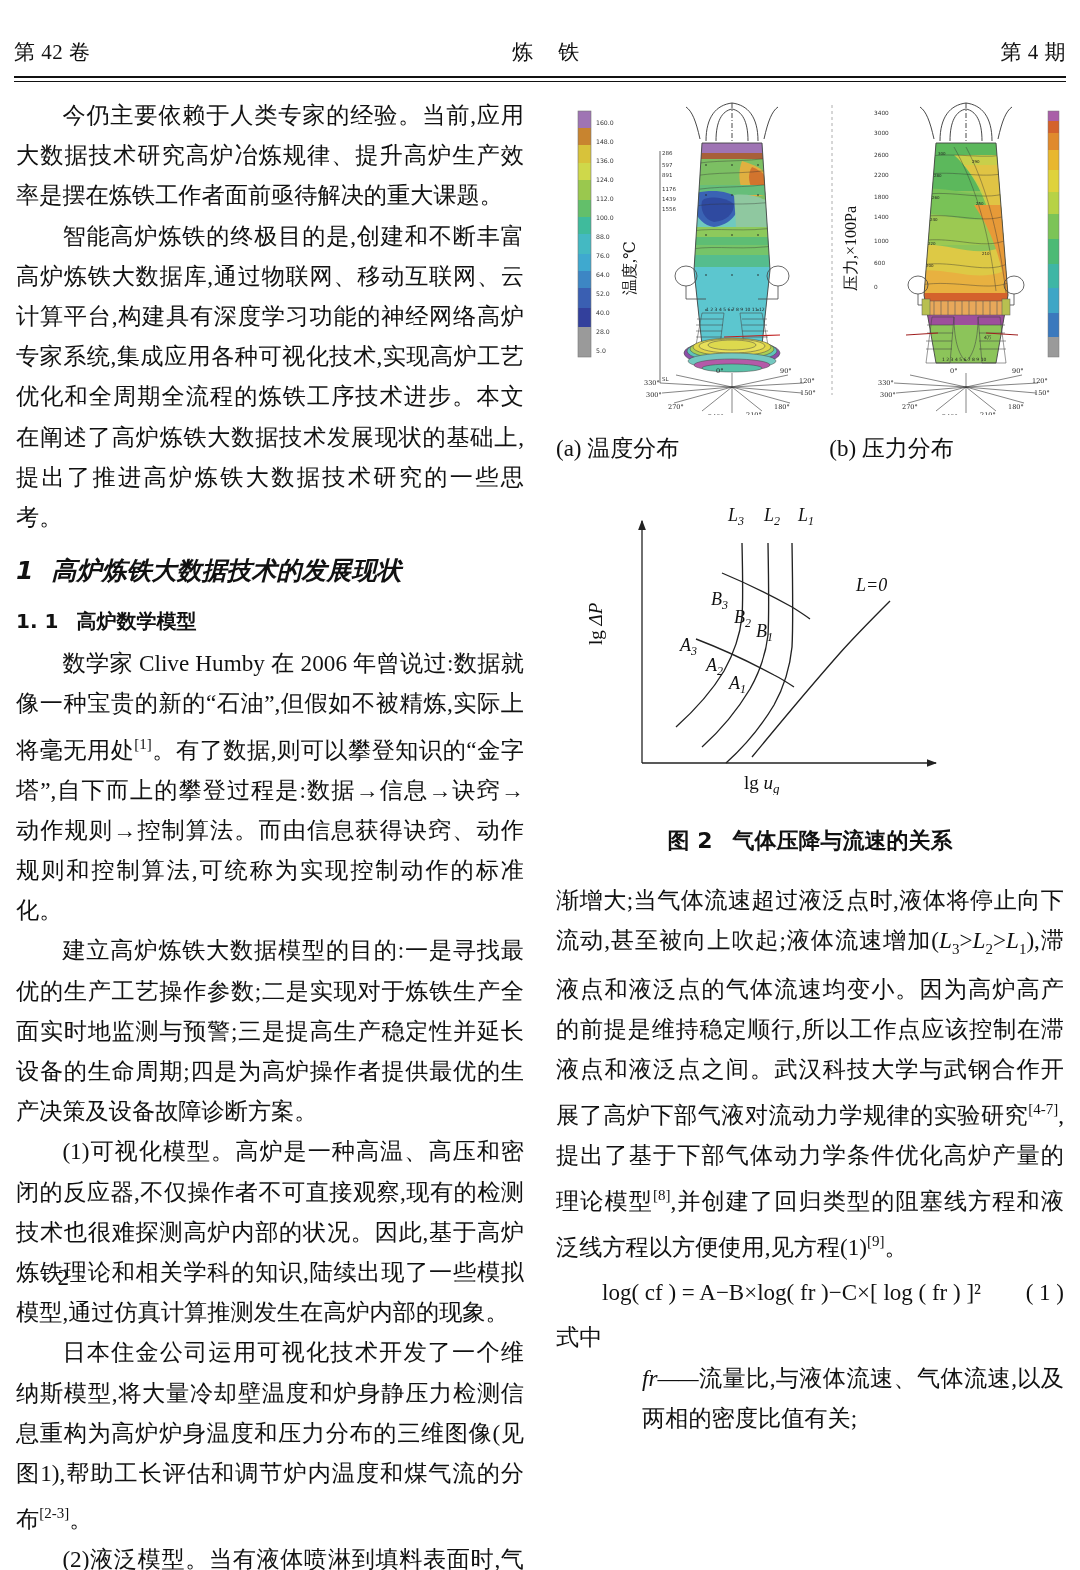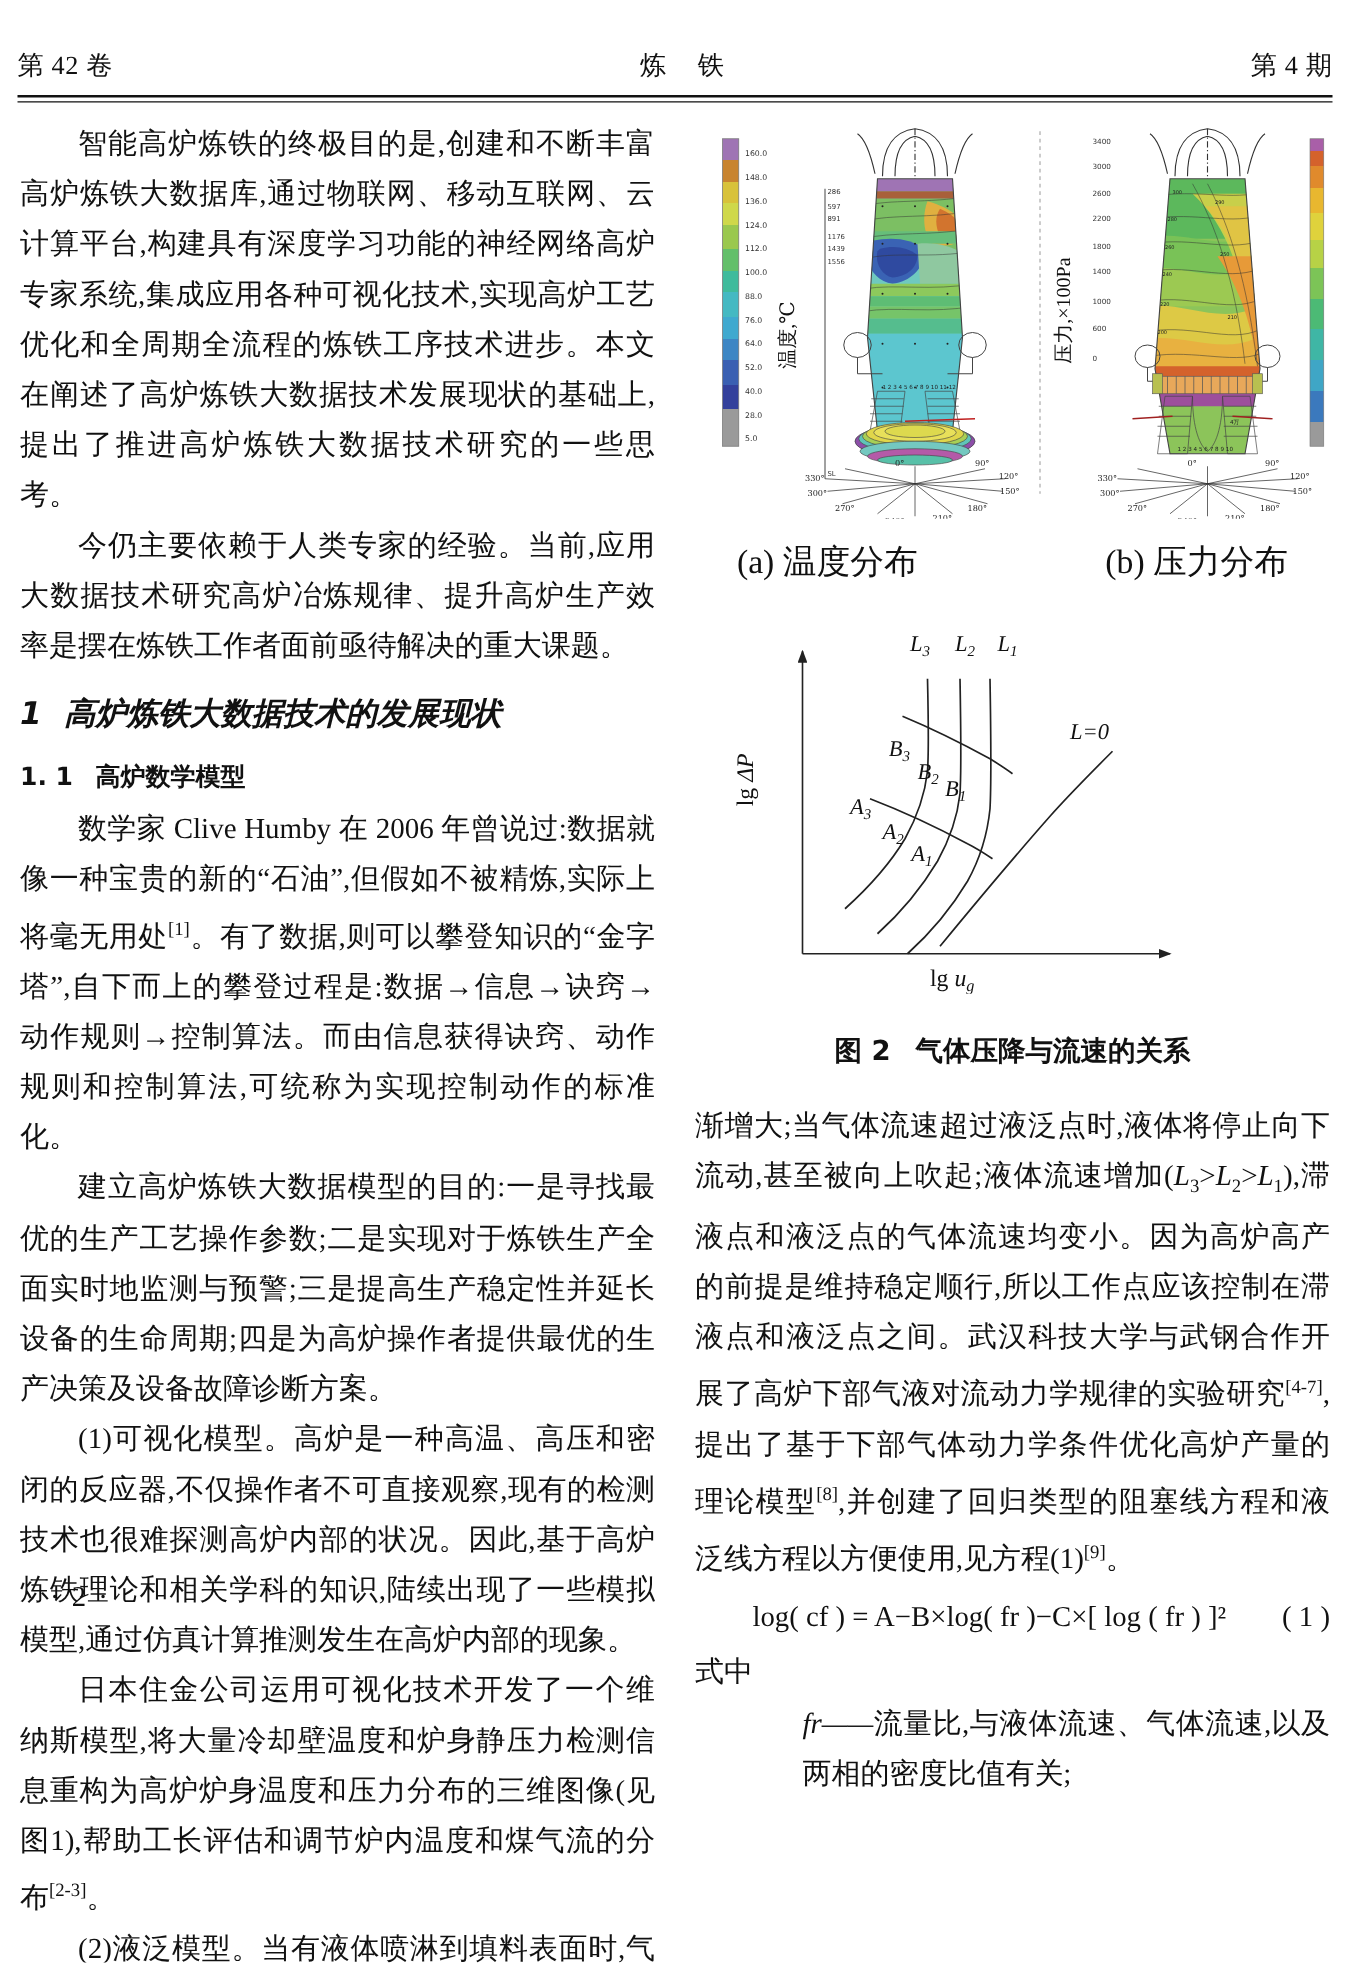--- a/index.html
+++ b/index.html
@@ -51,22 +51,22 @@
   h3.subsec .num { margin-right:18px; }
 
   sup.ref { font-size:15px; vertical-align:super; }
   i.math { font-family:"Liberation Serif",serif; font-style:italic; }
   .sub { font-size:15px; vertical-align:sub; }
 
   
   .fig1-wrap { position:relative; height:330px; margin-bottom:0; }
 
   .fig-caption-sub {
-    display:flex; justify-content:center; gap:150px;
-    font-size:27px; margin-top:4px;
+    display:flex; gap:150px;
+    font-size:23px; margin-top:4px;
   }
   .fig-caption {
     text-align:center; font-size:22px; font-weight:bold;
     font-family:"DejaVu Sans","Liberation Sans",sans-serif;
     margin-top:14px;
   }
   .fig-caption .lbl { margin-right:20px; }
 
   
   .fig2-wrap { margin-top:26px; }
@@ -97,22 +97,22 @@
 
   <div class="runhead">
     <span>第 42 卷</span>
     <span class="mid">炼 铁</span>
     <span>第 4 期</span>
   </div>
   <div class="rule"></div>
 
   <div class="col left">
 
+    <p>今仍主要依赖于人类专家的经验。当前,应用大数据技术研究高炉冶炼规律、提升高炉生产效率是摆在炼铁工作者面前亟待解决的重大课题。</p>
     <p>智能高炉炼铁的终极目的是,创建和不断丰富高炉炼铁大数据库,通过物联网、移动互联网、云计算平台,构建具有深度学习功能的神经网络高炉专家系统,集成应用各种可视化技术,实现高炉工艺优化和全周期全流程的炼铁工序技术进步。本文在阐述了高炉炼铁大数据技术发展现状的基础上,提出了推进高炉炼铁大数据技术研究的一些思考。</p>
-    <p>今仍主要依赖于人类专家的经验。当前,应用大数据技术研究高炉冶炼规律、提升高炉生产效率是摆在炼铁工作者面前亟待解决的重大课题。</p>
 
     <h2 class="sec">
       <span class="num">1</span><span>高炉炼铁大数据技术的发展现状</span>
     </h2>
 
     <h3 class="subsec">
       <span class="num">1. 1</span><span>高炉数学模型</span>
     </h3>
 
     <p><span>数学家 Clive Humby 在 2006 年曾说过:数据就像一种宝贵的新的“石油”,但假如不被精炼,实际上将毫无用处</span><sup class="ref">[1]</sup><span>。有了数据,则可以攀登知识的“金字塔”,自下而上的攀登过程是:数据→信息→诀窍→动作规则→控制算法。而由信息获得诀窍、动作规则和控制算法,可统称为实现控制动作的标准化。</span></p>

